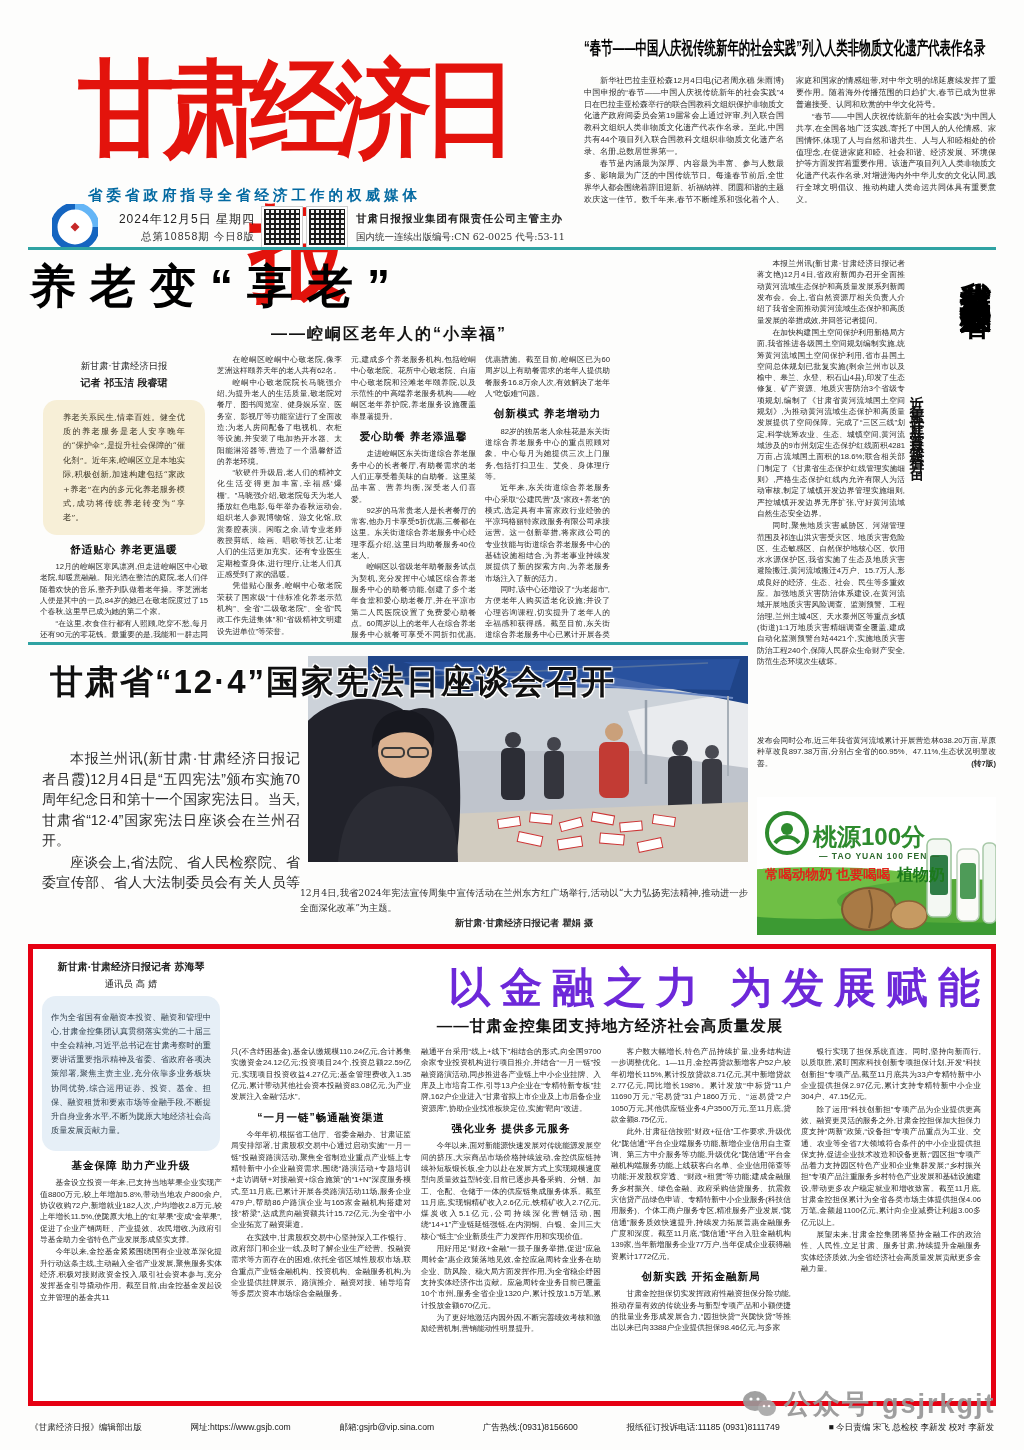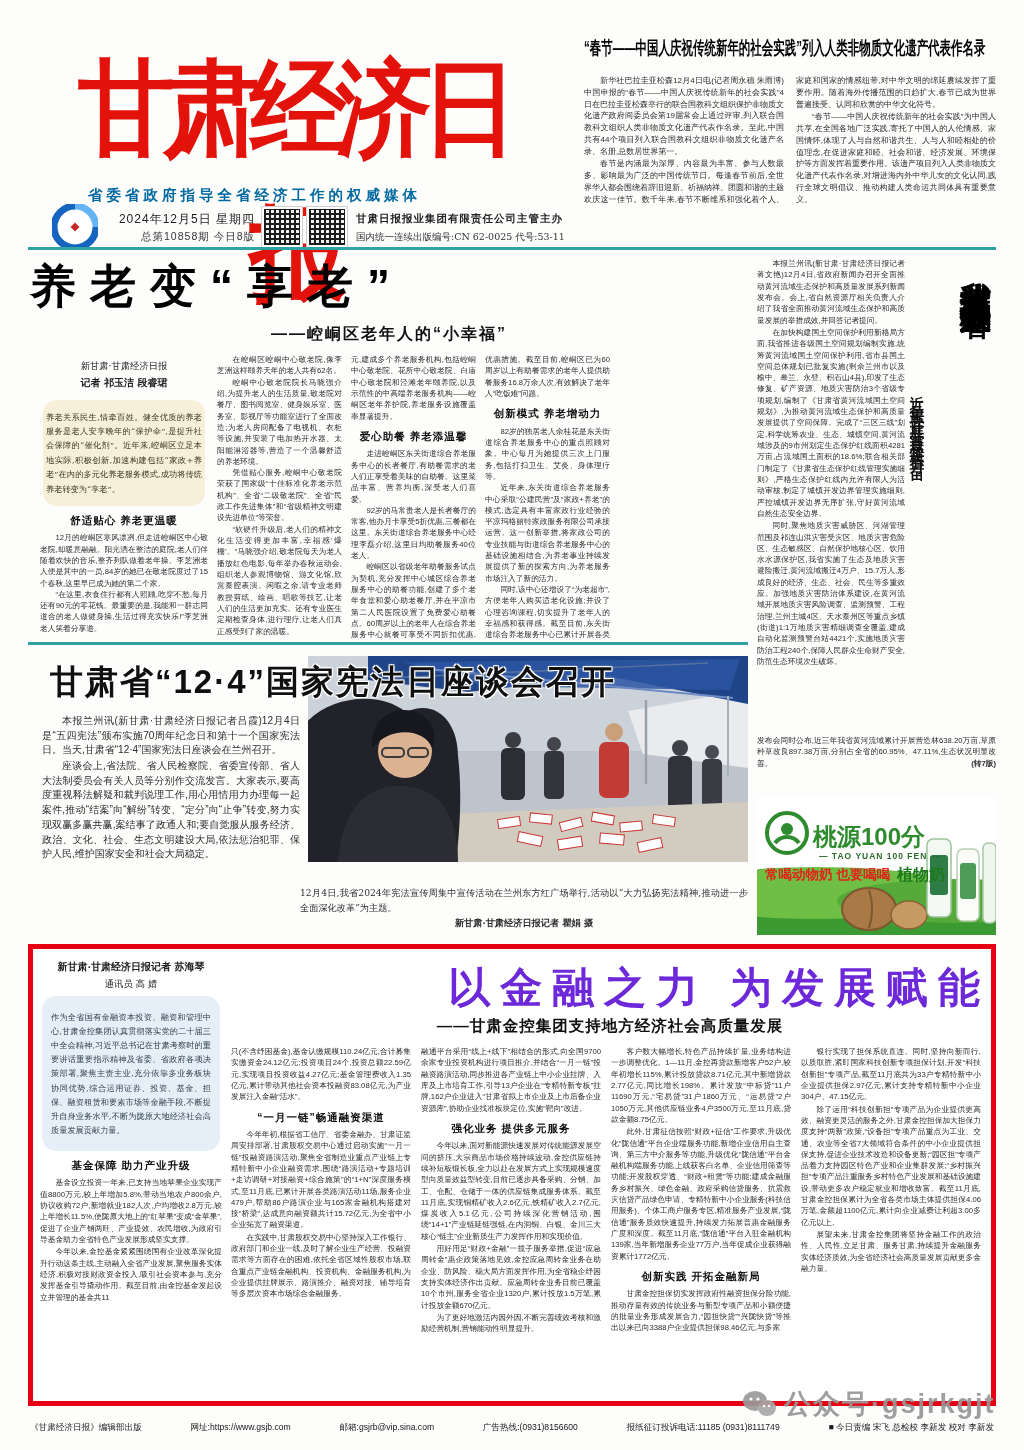--- a/index.html
+++ b/index.html
@@ -42,39 +42,39 @@
   
   .lead-hl{position:absolute;left:30px;top:256px;width:718px;
     font-size:46px;font-weight:900;color:#000;letter-spacing:14px}
   .lead-sub{position:absolute;left:30px;top:324px;width:718px;text-align:center;
     font-size:16px;font-weight:bold;color:#111;letter-spacing:2px}
   .lead-cols{position:absolute;left:40px;top:354px;width:708px;height:284px;display:flex;gap:9px;overflow:hidden}
   .lead-col1{flex:0 0 168px}
   .lead-colN{flex:0 0 125px}
   .byline{text-align:center;font-size:9.3px;font-family:"DejaVu Serif",serif;color:#222;line-height:1.7;margin-top:4px}
   .byline b{font-size:10px}
-  .intro-box{margin:9px 3px 4px;background:#f7efd7;border-radius:14px;padding:10px 3px;
+  .intro-box{margin:9px 3px 4px;background:#f7efd7;border-radius:14px;padding:10px 20px;
     font-size:8.2px;line-height:1.75;color:#3c3627;font-family:"DejaVu Serif",serif;text-align:justify}
 
   
   .river{position:absolute;left:757px;top:256px;width:239px;height:540px}
   .river-body{position:absolute;left:0;top:2px;width:148px;height:472px;overflow:hidden}
   .river-sub{position:absolute;left:150px;top:128px;height:320px;writing-mode:vertical-rl;
     font-size:14.5px;font-weight:bold;letter-spacing:5px;color:#111}
   .river-hl{position:absolute;right:0;top:0;height:478px;writing-mode:vertical-rl;
     font-size:31px;font-weight:900;letter-spacing:2px;color:#000}
   .river-close{position:absolute;left:0;top:479px;width:239px;overflow:hidden;height:58px}
   .jump{font-weight:bold;float:right}
 
   
   .law-photo{position:absolute;left:308px;top:656px;width:440px;height:206px}
   .law-hl{position:absolute;left:50px;top:660px;width:700px;white-space:nowrap;z-index:5;
     font-size:33px;font-weight:800;letter-spacing:2px;color:#101010;
     text-shadow:0 0 3px #fff,1px 1px 0 #fff,-1px -1px 0 #fff,1px -1px 0 #fff,-1px 1px 0 #fff}
-  .law-body{position:absolute;left:42px;top:714px;width:258px;height:148px;overflow:hidden;font-size:10px}
+  .law-body{position:absolute;left:42px;top:748px;width:258px;height:148px;overflow:hidden;font-size:14px}
   .law-cap{position:absolute;left:300px;top:886px;width:448px;font-size:9.2px;line-height:1.6;
     font-family:"DejaVu Serif",serif;color:#2e2e2e;text-align:justify}
   .law-credit{text-align:center;font-weight:bold;margin-top:1px}
 
   
   .ad{position:absolute;left:757px;top:797px;width:239px;height:138px;overflow:hidden}
 
   
   .fin-box{position:absolute;left:28px;top:944px;width:968px;height:462px;border:5px solid #e60012;background:#fff}
   .fin-byline{position:absolute;left:40px;top:958px;width:182px;text-align:center;
@@ -148,22 +148,22 @@
       <div class="intro-box">养老关系民生,情牵百姓。健全优质的养老服务是老人安享晚年的“保护伞”,是提升社会保障的“催化剂”。近年来,崆峒区立足本地实际,积极创新,加速构建包括“家政+养老”在内的多元化养老服务模式,成功将传统养老转变为“享老”。</div>
       <h3 class="sec">舒适贴心 养老更温暖</h3>
       <div class="bt">
           <p class="para">12月的崆峒区寒风凛冽,但走进崆峒区中心敬老院,却暖意融融。阳光洒在整洁的庭院,老人们伴随着欢快的音乐,整齐列队做着老年操。李芝洲老人便是其中的一员,84岁的她已在敬老院度过了15个春秋,这里早已成为她的第二个家。</p>
           <p class="para">“在这里,衣食住行都有人照顾,吃穿不愁,每月还有90元的零花钱。最重要的是,我能和一群志同道合的老人做健身操,生活过得充实快乐!”李芝洲老人笑着分享道。</p>
         </div>
     </div>
     <div class="lead-colN bt">
         <p class="para">在崆峒区崆峒中心敬老院,像李芝洲这样颐养天年的老人共有62名。</p>
         <p class="para">崆峒中心敬老院院长马晓强介绍,为提升老人的生活质量,敬老院对餐厅、图书阅览室、健身娱乐室、医务室、影视厅等功能室进行了全面改造;为老人房间配备了电视机、衣柜等设施,并安装了电加热开水器、太阳能淋浴器等,营造了一个温馨舒适的养老环境。</p>
+        <p class="para">“软硬件升级后,老人们的精神文化生活变得更加丰富,幸福感‘爆棚’。”马晓强介绍,敬老院每天为老人播放红色电影,每年举办春秋运动会,组织老人参观博物馆、游文化馆,欣赏秦腔表演。闲暇之余,请专业老师教授剪纸、绘画、唱歌等技艺,让老人们的生活更加充实。还有专业医生定期检查身体,进行理疗,让老人们真正感受到了家的温暖。</p>
         <p class="para">凭借贴心服务,崆峒中心敬老院荣获了国家级“十佳标准化养老示范机构”、全省“二级敬老院”、全省“民政工作先进集体”和“省级精神文明建设先进单位”等荣誉。</p>
-        <p class="para">“软硬件升级后,老人们的精神文化生活变得更加丰富,幸福感‘爆棚’。”马晓强介绍,敬老院每天为老人播放红色电影,每年举办春秋运动会,组织老人参观博物馆、游文化馆,欣赏秦腔表演。闲暇之余,请专业老师教授剪纸、绘画、唱歌等技艺,让老人们的生活更加充实。还有专业医生定期检查身体,进行理疗,让老人们真正感受到了家的温暖。</p>
         <p class="para">近年来,崆峒区民政局累计投入1.7亿</p>
       </div>
     <div class="lead-colN">
       <p class="cont">元,建成多个养老服务机构,包括崆峒中心敬老院、花所中心敬老院、白庙中心敬老院和泾滩老年颐养院,以及示范性的中高端养老服务机构——崆峒区老年养护院,养老服务设施覆盖率显著提升。</p>
       <h3 class="sec">爱心助餐 养老添温馨</h3>
       <div class="bt">
           <p class="para">走进崆峒区东关街道综合养老服务中心的长者餐厅,有助餐需求的老人们正享受着美味的自助餐。这里菜品丰富、营养均衡,深受老人们喜爱。</p>
           <p class="para">92岁的马常贵老人是长者餐厅的常客,他办月卡享受5折优惠,三餐都在这里。东关街道综合养老服务中心经理李磊介绍,这里日均助餐服务40位老人。</p>
           <p class="para">崆峒区以省级老年助餐服务试点为契机,充分发挥中心城区综合养老服务中心的助餐功能,创建了多个老年食堂和爱心助老餐厅,并在平凉市第二人民医院设置了免费爱心助餐点。60周岁以上的老年人在综合养老服务中心就餐可享受不同折扣优惠,在老年食堂就餐的老年人同样享受</p>
         </div>

